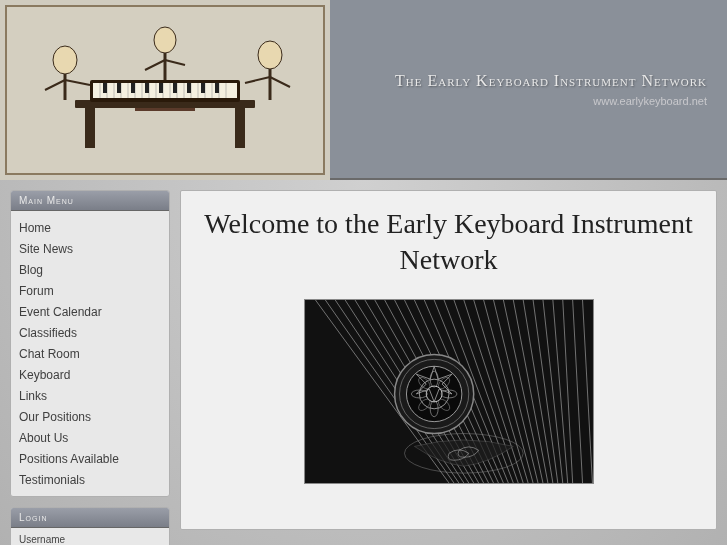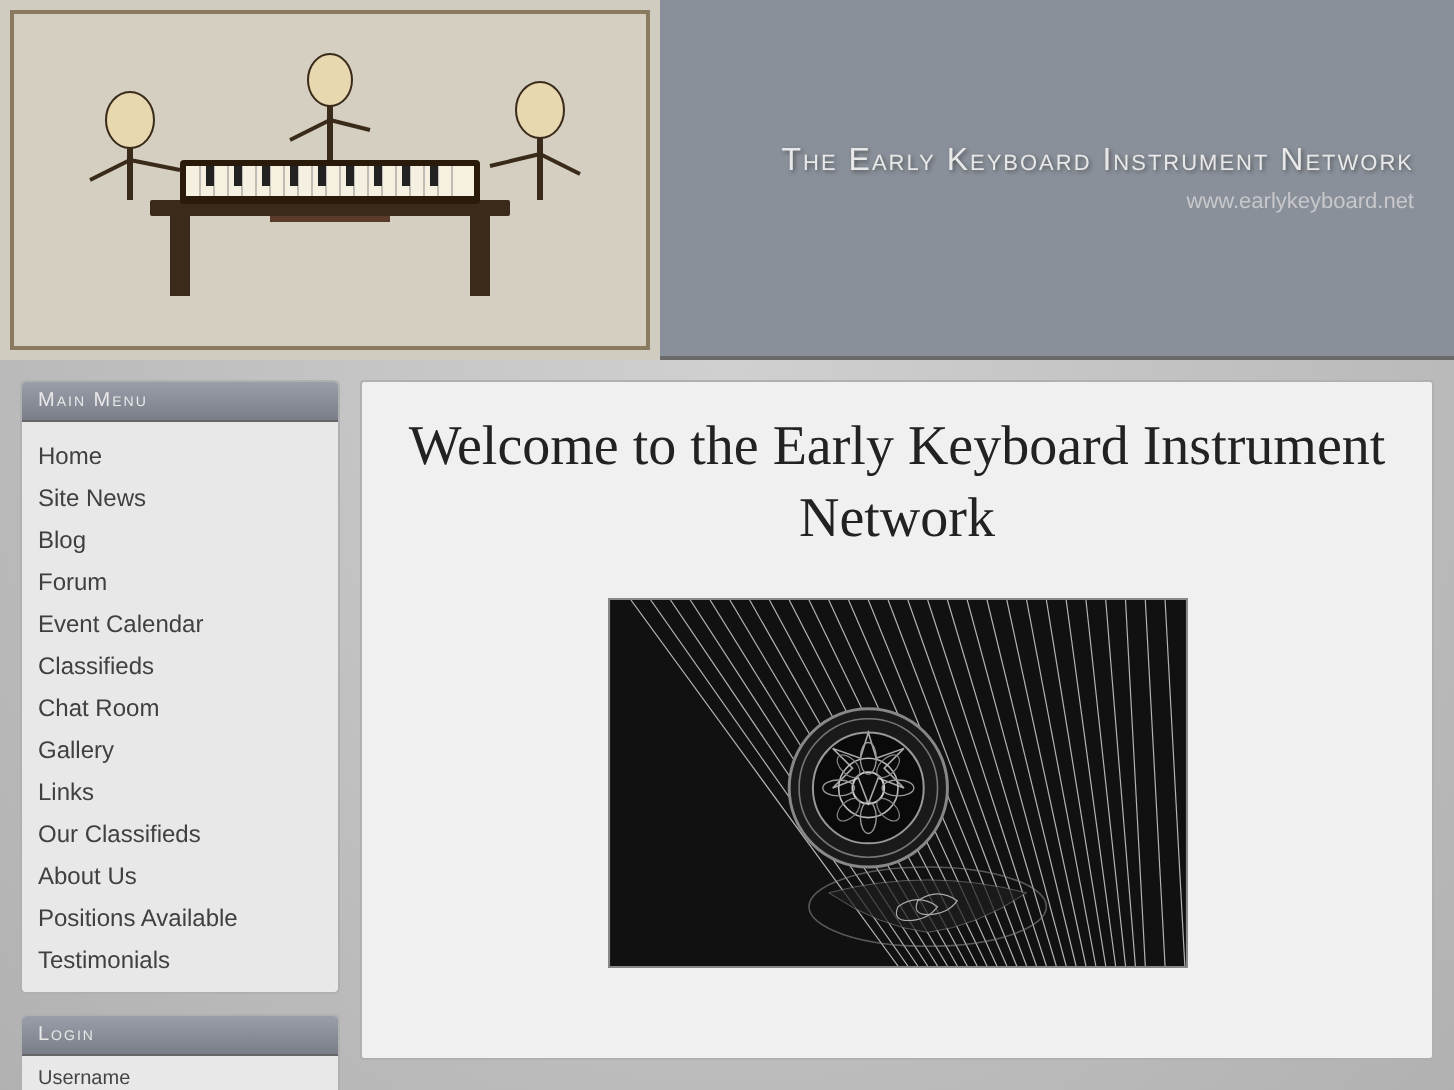--- a/index.html
+++ b/index.html
@@ -53,21 +53,21 @@
       align-items: flex-end;
       justify-content: center;
       padding: 20px 20px 20px 10px;
     }
     .header-title {
       color: #e8e8e8;
       font-size: 16px;
       font-variant: small-caps;
       letter-spacing: 1px;
       text-align: right;
-      font-family: Liberation Sans, sans-serif;
+      font-family: Liberation Serif, serif;
       text-shadow: 1px 1px 2px rgba(0,0,0,0.4);
     }
     .header-url {
       color: #c8c8cc;
       font-size: 11px;
       text-align: right;
       margin-top: 5px;
       font-family: Arial, sans-serif;
       margin-left: 40px;
     }
@@ -245,23 +245,23 @@
       <div class="sidebar-box">
         <div class="sidebar-header">Main Menu</div>
         <div class="sidebar-content">
           <a class="nav-item">Home</a>
           <a class="nav-item">Site News</a>
           <a class="nav-item">Blog</a>
           <a class="nav-item">Forum</a>
           <a class="nav-item">Event Calendar</a>
           <a class="nav-item">Classifieds</a>
           <a class="nav-item">Chat Room</a>
-          <a class="nav-item">Gallery</a>
+          <a class="nav-item">Keyboard</a>
           <a class="nav-item">Links</a>
-          <a class="nav-item">Our Classifieds</a>
+          <a class="nav-item">Our Positions</a>
           <a class="nav-item">About Us</a>
           <a class="nav-item">Positions Available</a>
           <a class="nav-item">Testimonials</a>
         </div>
       </div>
 
       <div class="sidebar-box">
         <div class="sidebar-header">Login</div>
         <div class="sidebar-content">
           <label class="login-label">Username</label>

